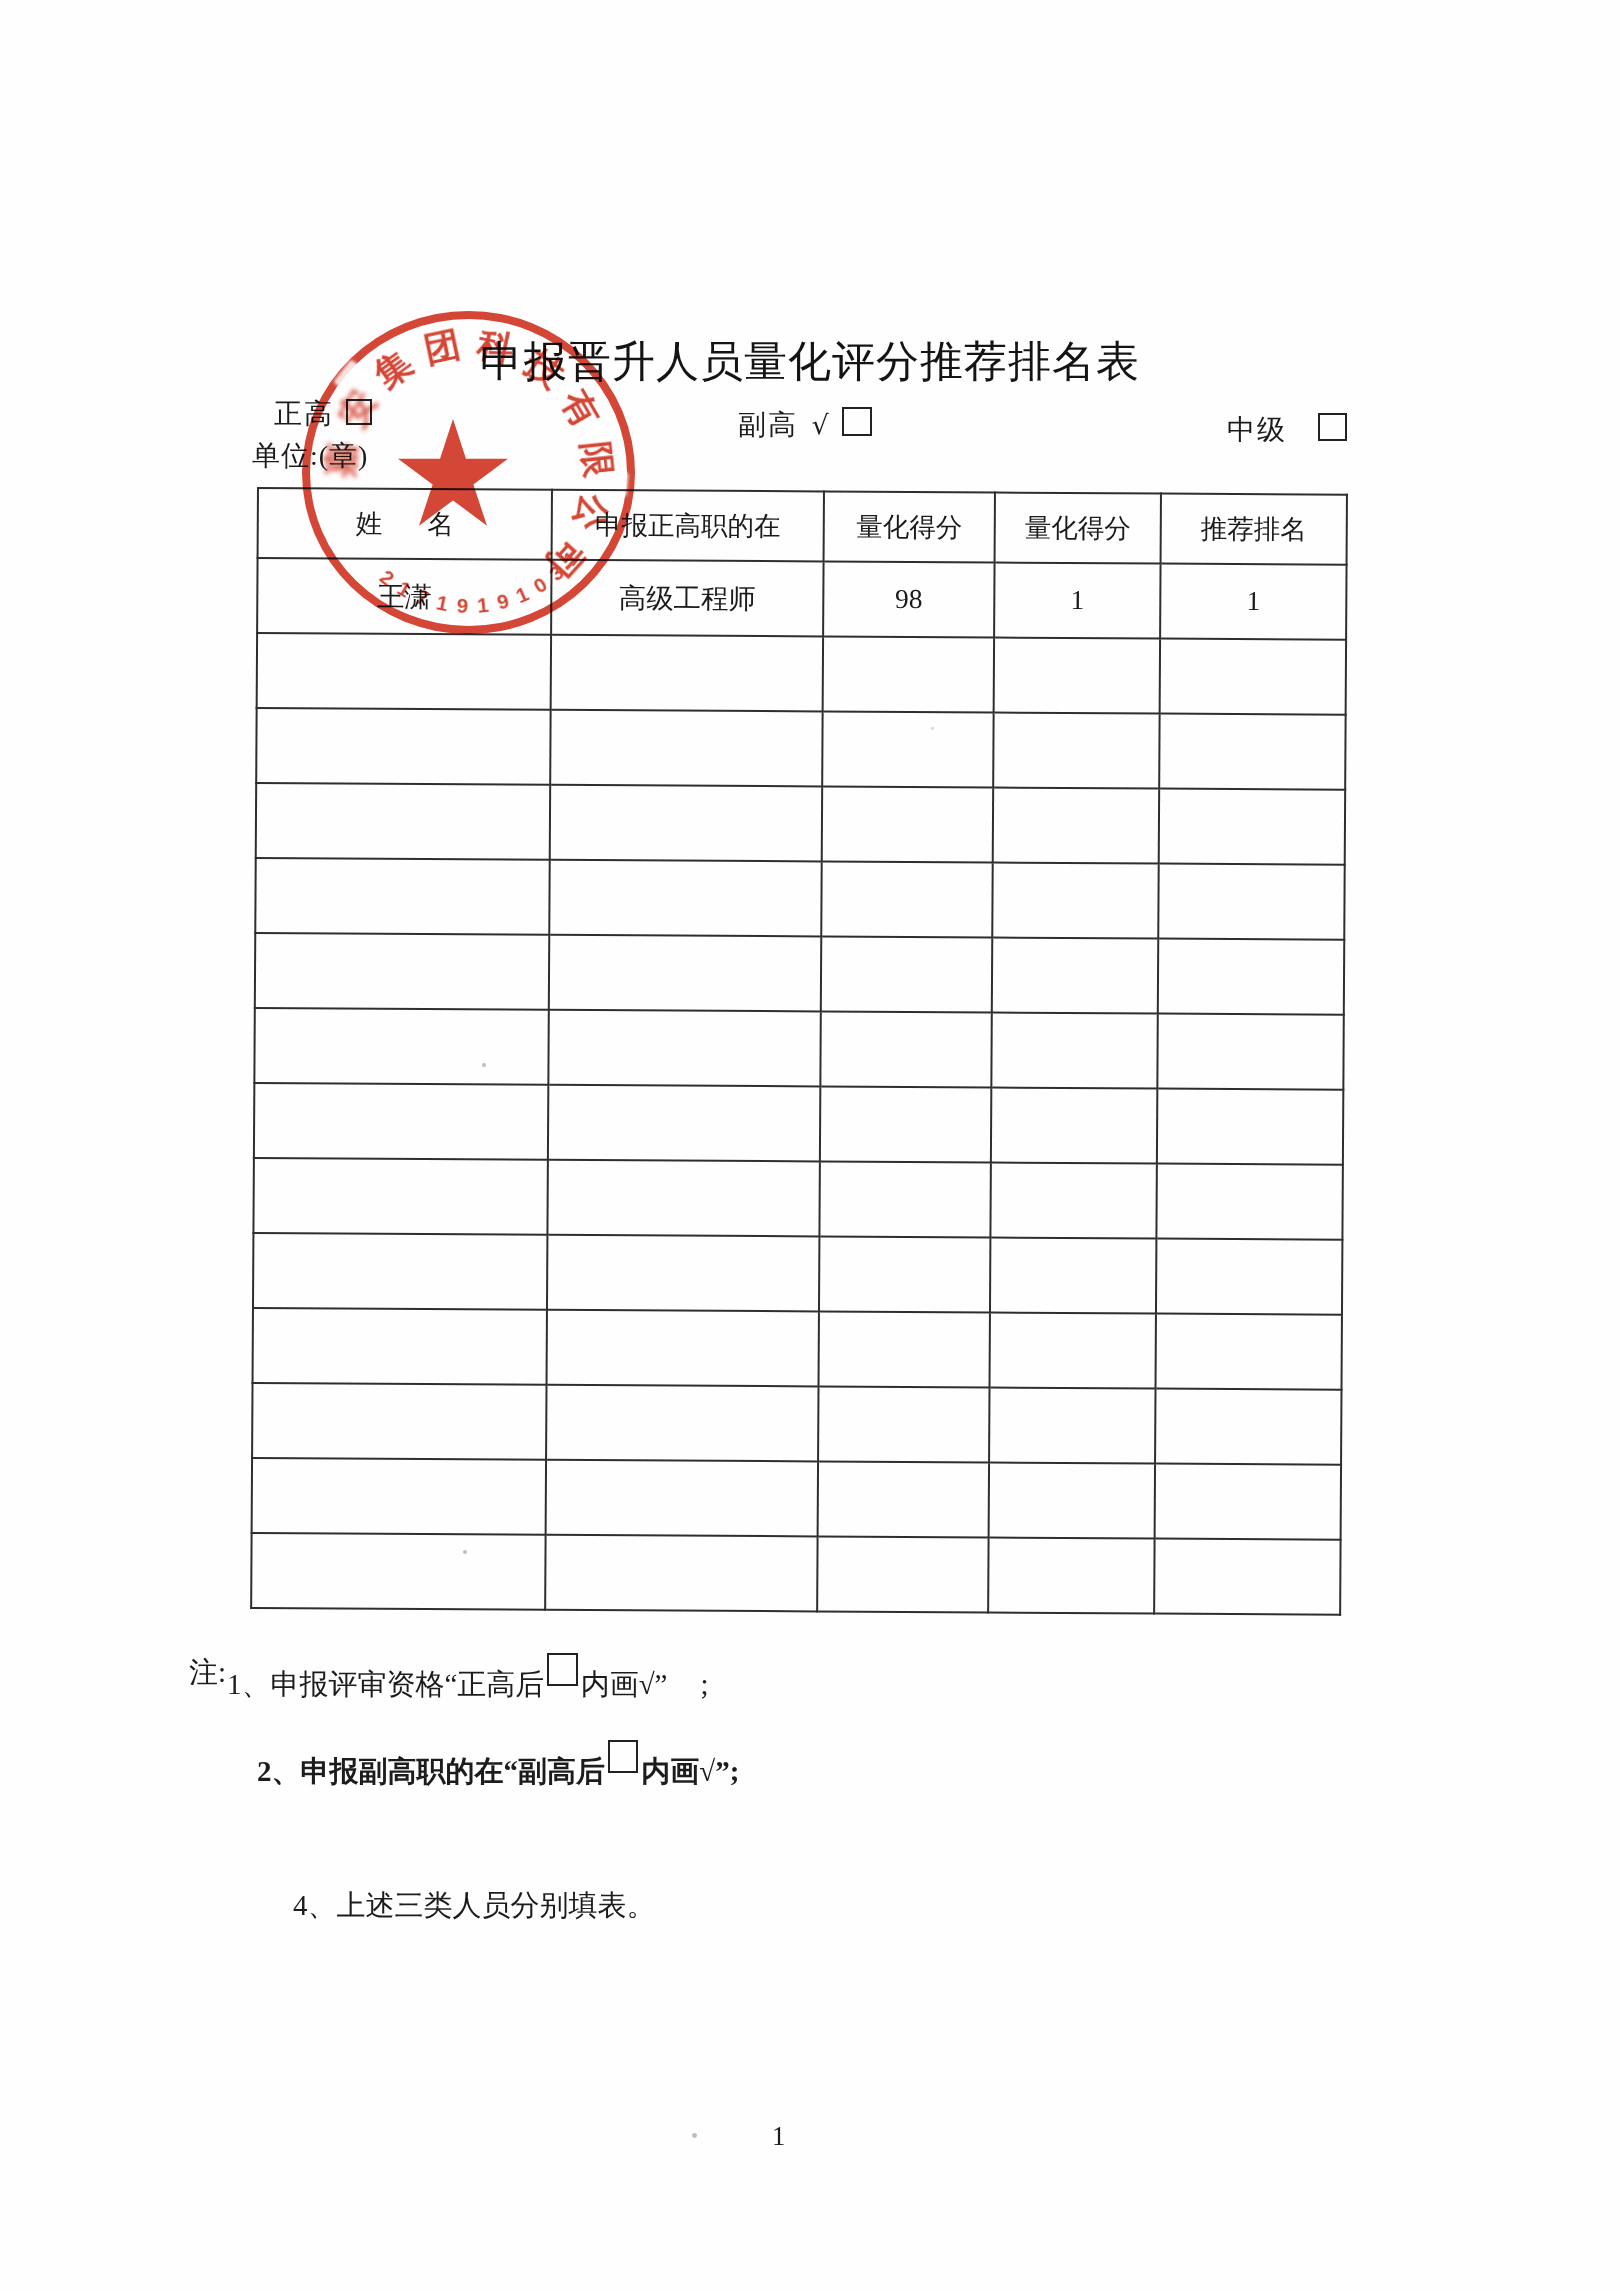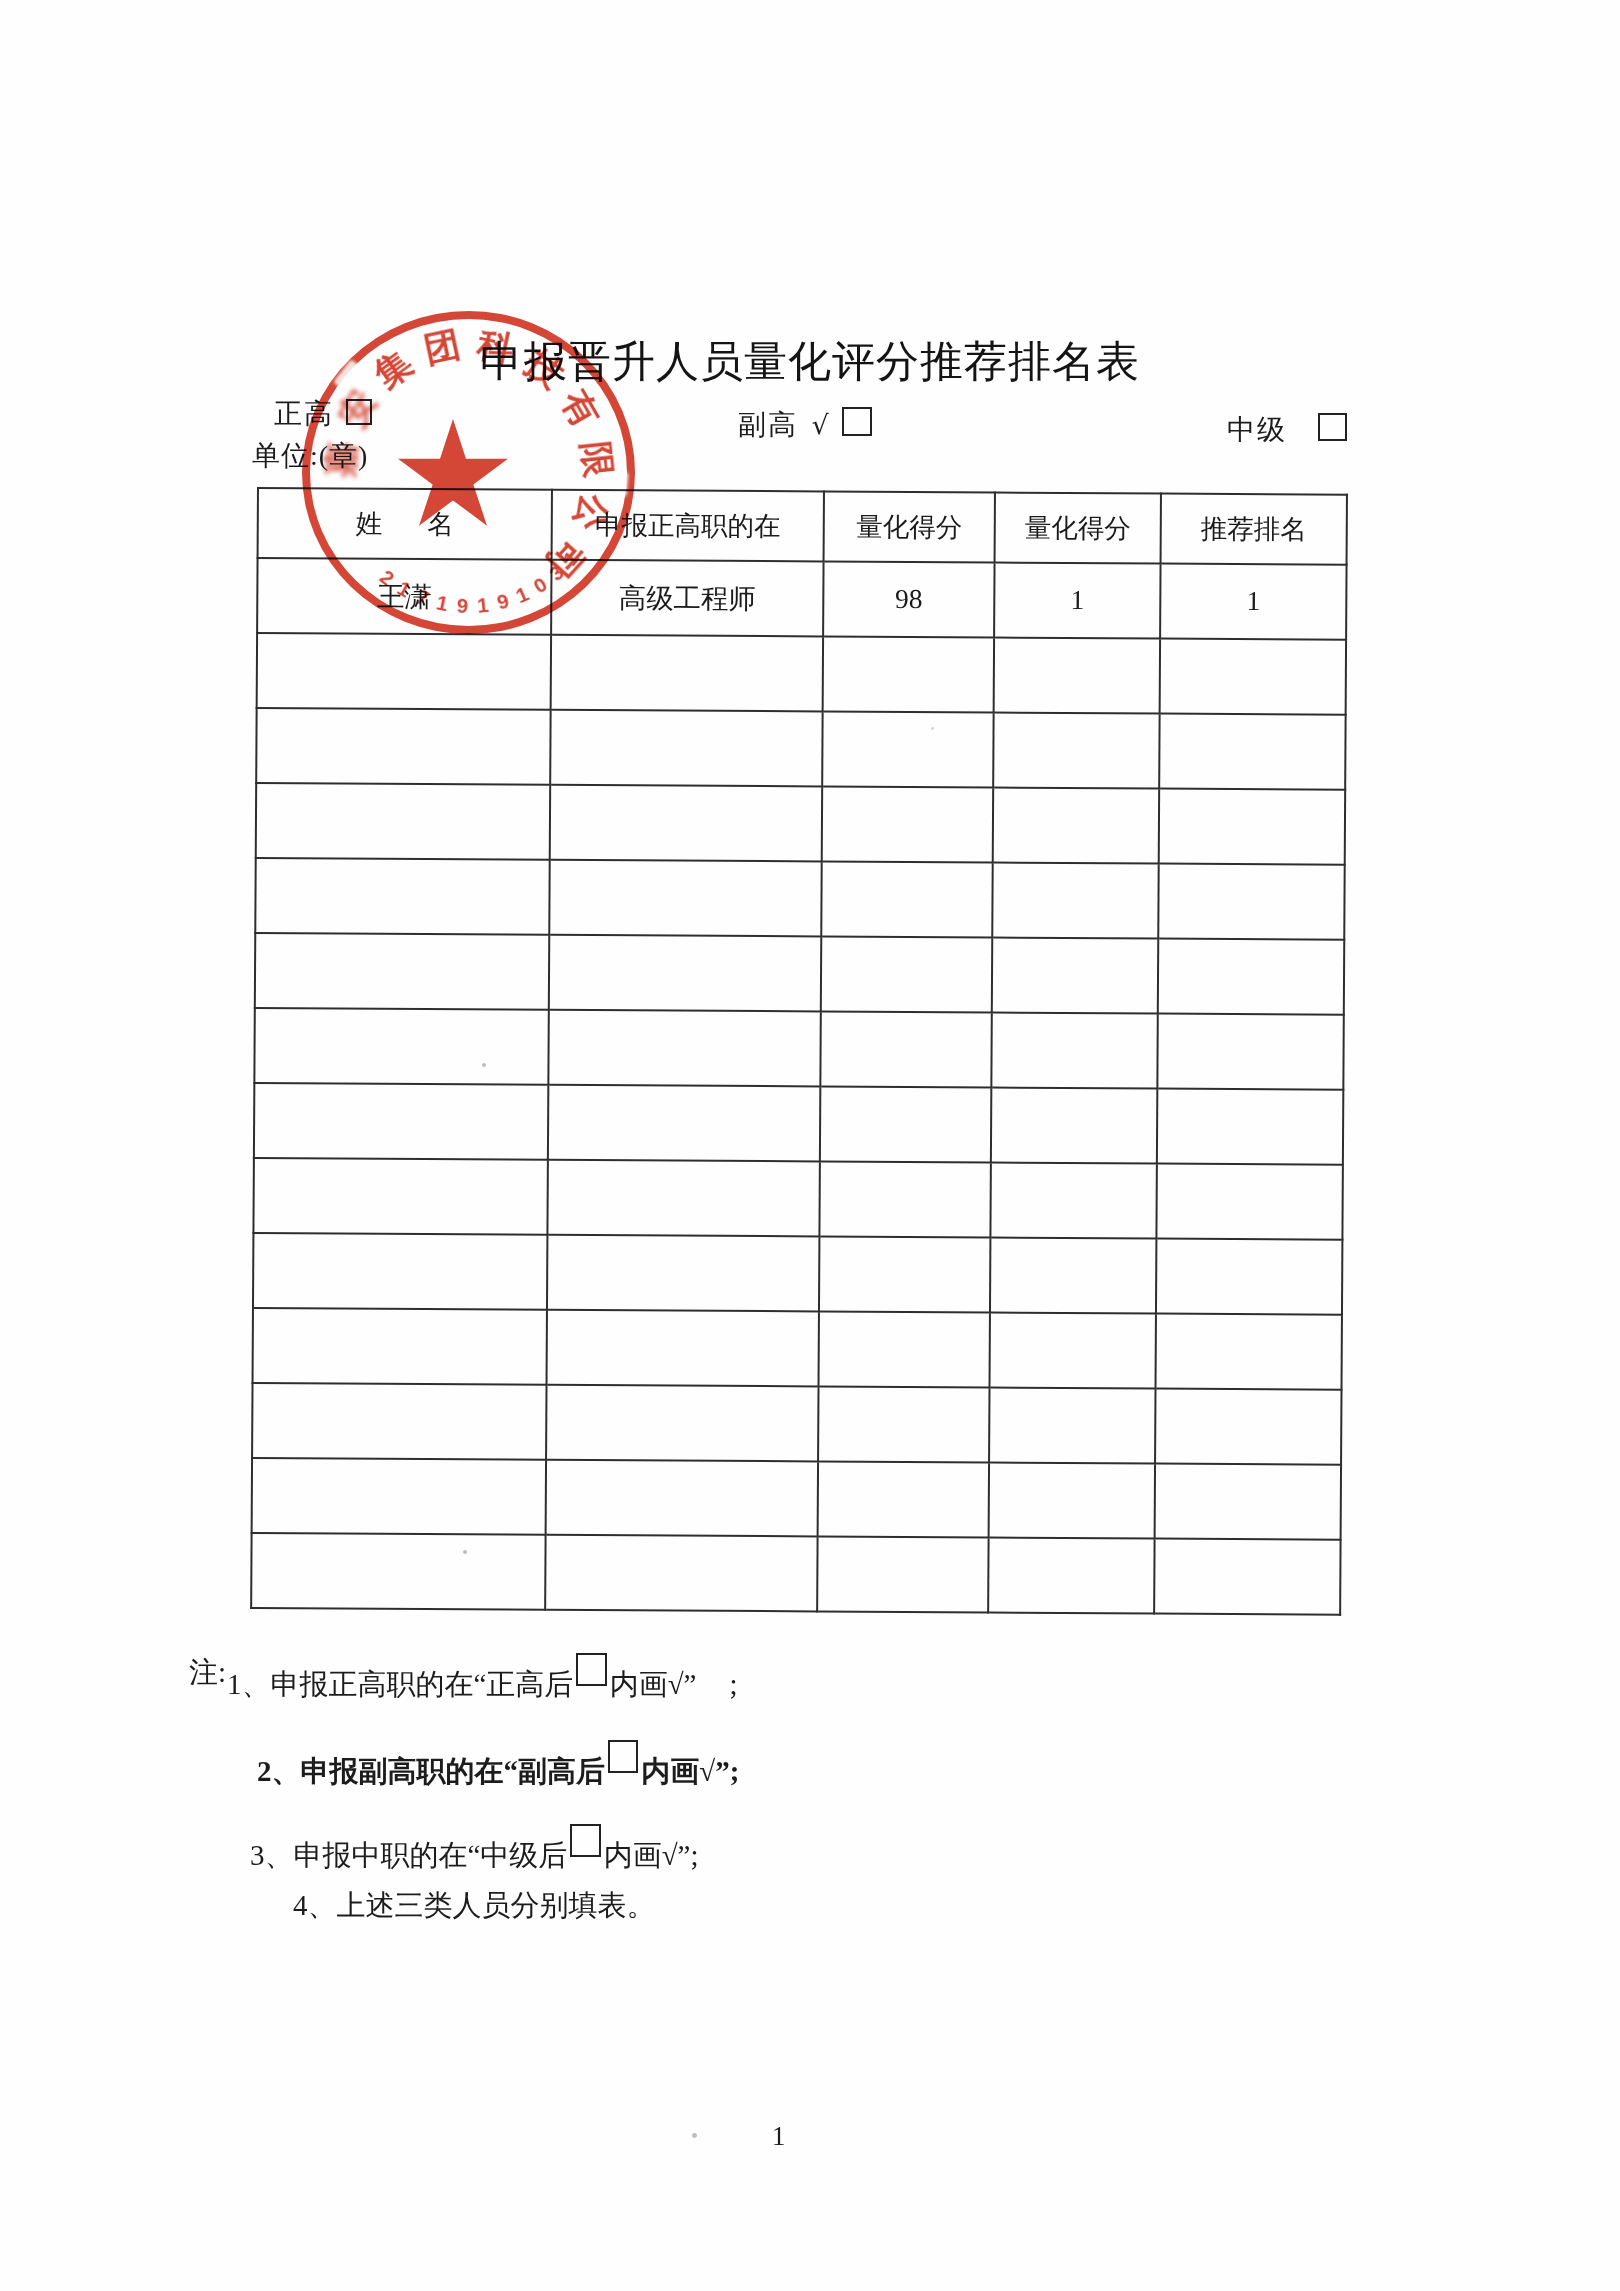--- a/index.html
+++ b/index.html
@@ -277,30 +277,27 @@
         <span class="arc-ch serial" style="transform: translate(-50%, -50%) rotate(11.6deg) translateY(133px);">1</span>
         <span class="arc-ch serial" style="transform: translate(-50%, -50%) rotate(20.4deg) translateY(133px);">7</span>
         <span class="arc-ch serial" style="transform: translate(-50%, -50%) rotate(29.2deg) translateY(133px);">1</span>
         <span class="arc-ch serial" style="transform: translate(-50%, -50%) rotate(38deg) translateY(133px);">2</span>
       </div>
   </div>
 
   <div class="note-prefix">注:</div>
 
   <div class="note-line nl1">
-    <span>1、</span><span>申报正高职的在“正高后</span><span class="nbox"></span><span>内画√”</span><span class="note-tail">;</span>
+    <span>1、</span><span>申报评审资格“正高后</span><span class="nbox"></span><span>内画√”</span><span class="note-tail">;</span>
   </div>
 
   <div class="note-line nl2">
     <span>2、</span><span>申报副高职的在“副高后</span><span class="nbox"></span><span>内画√”;</span>
   </div>
 
-  <div class="note-line nl3">
-    <span>3、</span><span>申报中职的在“中级后</span><span class="nbox"></span><span>内画√”;</span>
-  </div>
 
   <div class="note-line nl4">
     <span>4、</span><span>上述三类人员分别填表。</span>
   </div>
 
   <div class="pageno">1</div>
 
   <div class="speck sp1"></div>
   <div class="speck sp2"></div>
   <div class="speck sp3"></div>

